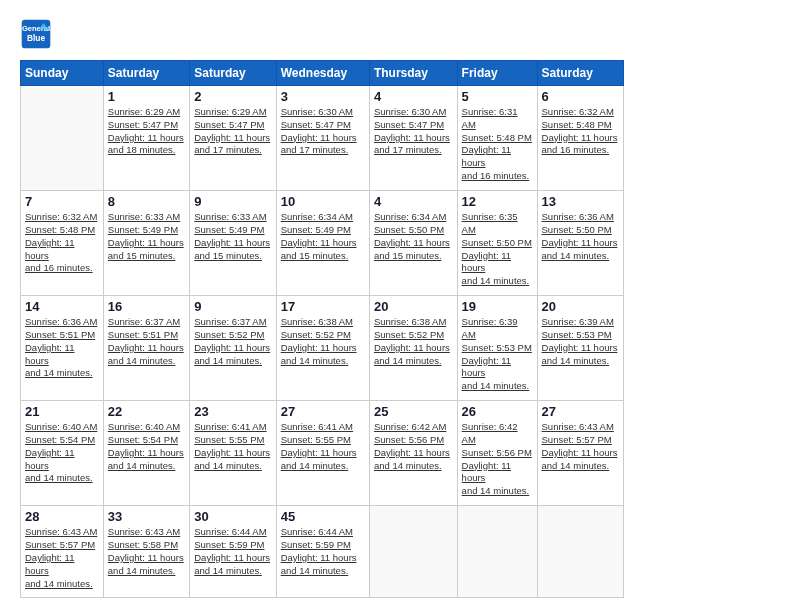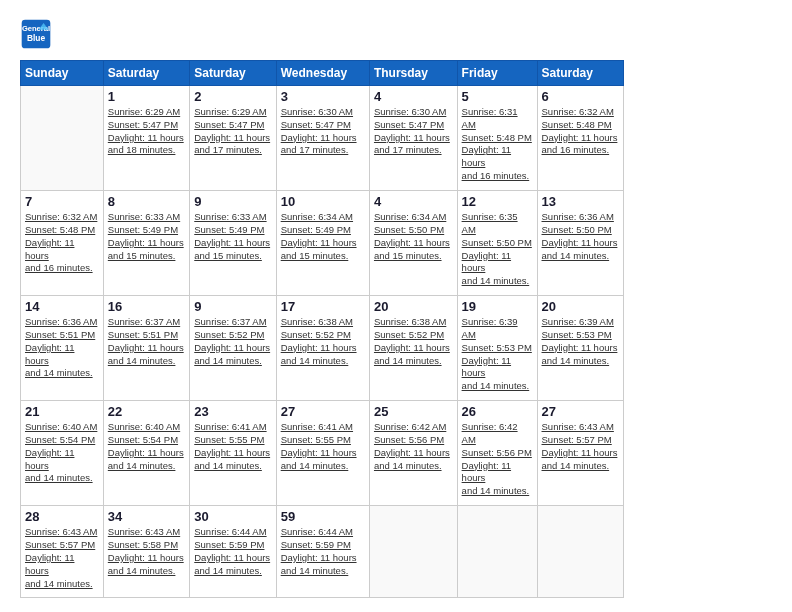--- a/index.html
+++ b/index.html
@@ -321,35 +321,35 @@
         </tr>
         <tr>
           <td>
             <span class="day-num">28</span>
             <div class="day-info" style="white-space: pre-line;">Sunrise: 6:43 AM
 Sunset: 5:57 PM
 Daylight: 11 hours
 and 14 minutes.</div>
           </td>
           <td>
-            <span class="day-num">34</span>
+            <span class="day-num">33</span>
             <div class="day-info" style="white-space: pre-line;">Sunrise: 6:43 AM
 Sunset: 5:58 PM
 Daylight: 11 hours
 and 14 minutes.</div>
           </td>
           <td>
             <span class="day-num">30</span>
             <div class="day-info" style="white-space: pre-line;">Sunrise: 6:44 AM
 Sunset: 5:59 PM
 Daylight: 11 hours
 and 14 minutes.</div>
           </td>
           <td>
-            <span class="day-num">59</span>
+            <span class="day-num">45</span>
             <div class="day-info" style="white-space: pre-line;">Sunrise: 6:44 AM
 Sunset: 5:59 PM
 Daylight: 11 hours
 and 14 minutes.</div>
           </td>
           <td class="empty"></td>
           <td class="empty"></td>
           <td class="empty"></td>
         </tr>
       </tbody>

